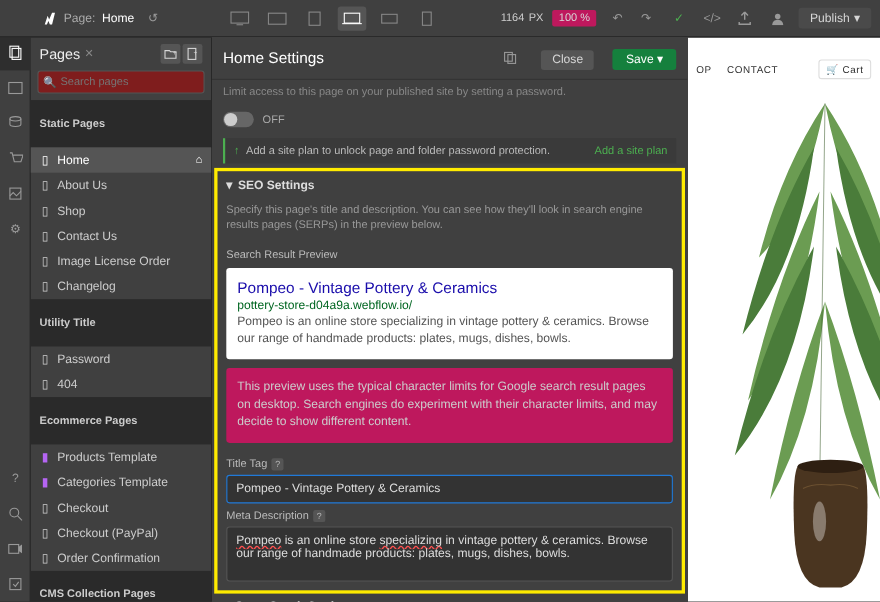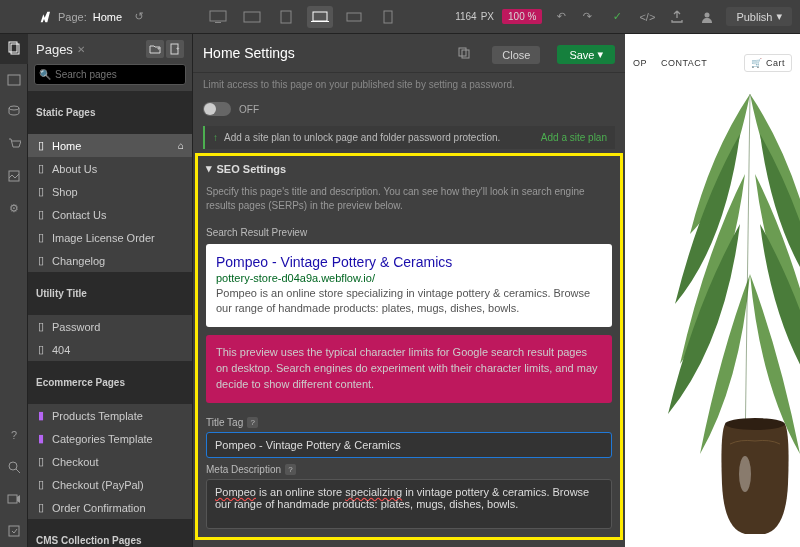--- a/index.html
+++ b/index.html
@@ -27,21 +27,21 @@
 .check-green { color: #4caf50; }
 .publish-btn { background: #4a4a4a; padding: 3px 10px; border-radius: 3px; font-size: 11px; display: flex; align-items: center; gap: 4px; cursor: pointer; }
 
 
 .panel-pages { width: 165px; background: #404040; border-right: 1px solid #222; margin-top: 34px; display: flex; flex-direction: column; }
 .panel-hdr { display: flex; align-items: center; justify-content: space-between; padding: 6px 8px; }
 .panel-title { font-size: 13px; color: #eee; display: flex; align-items: center; gap: 4px; }
 .panel-actions { display: flex; gap: 2px; }
 .sq-btn { width: 18px; height: 18px; background: #555; display: flex; align-items: center; justify-content: center; font-size: 10px; cursor: pointer; border-radius: 2px; }
 .search-row { padding: 0 6px 6px; }
-.search-inp { width: 100%; background: #000000; border: 1px solid #555; border-radius: 3px; padding: 4px 6px 4px 20px; color: #aaa; font-size: 10px; }
+.search-inp { width: 100%; background: #7f1d1d; border: 1px solid #555; border-radius: 3px; padding: 4px 6px 4px 20px; color: #aaa; font-size: 10px; }
 .search-wrap { position: relative; }
 .search-ico { position: absolute; left: 5px; top: 5px; color: #888; font-size: 10px; }
 .section-hdr { background: #2a2a2a; padding: 16px 8px; font-size: 10px; font-weight: 600; color: #ccc; }
 .page-item { display: flex; align-items: center; gap: 6px; padding: 5px 8px; font-size: 11px; color: #ccc; cursor: pointer; }
 .page-item.active { background: #555; color: #fff; }
 .pi-icon { width: 10px; display: inline-flex; justify-content: center; }
 .pi-home-ico { margin-left: auto; font-size: 10px; }
 
 
 .panel-settings { flex: 1; margin-top: 34px; background: #404040; overflow-y: auto; position: relative; }

